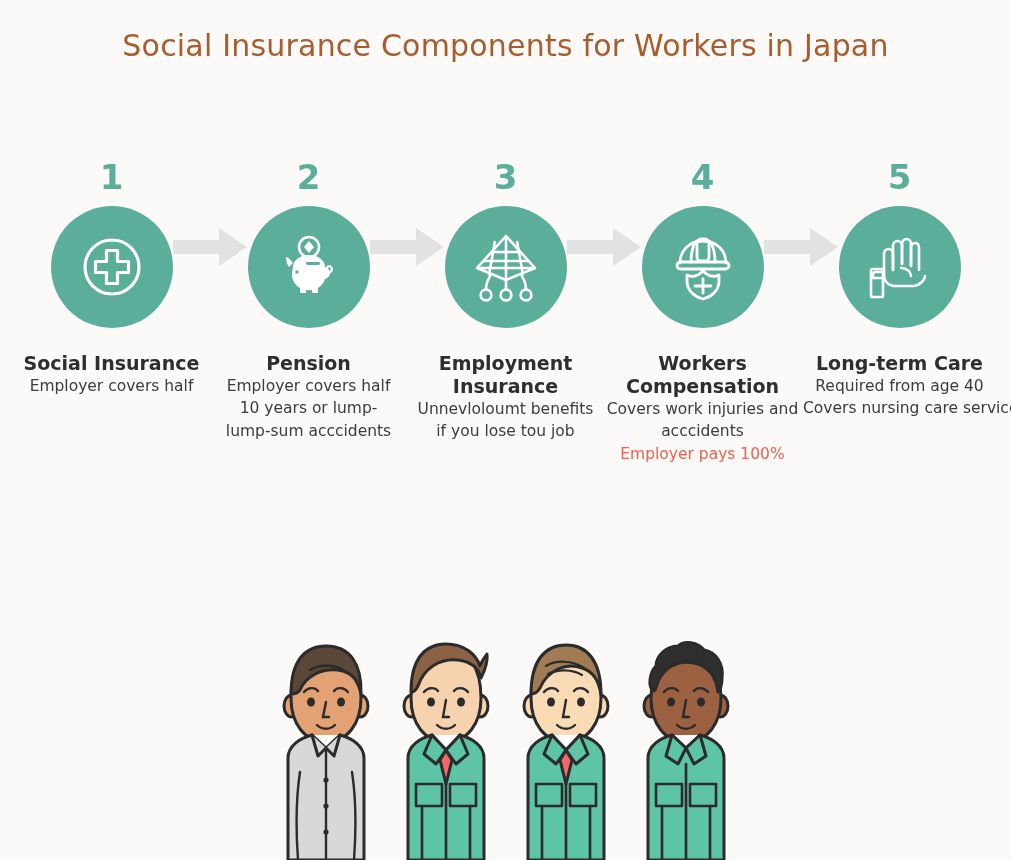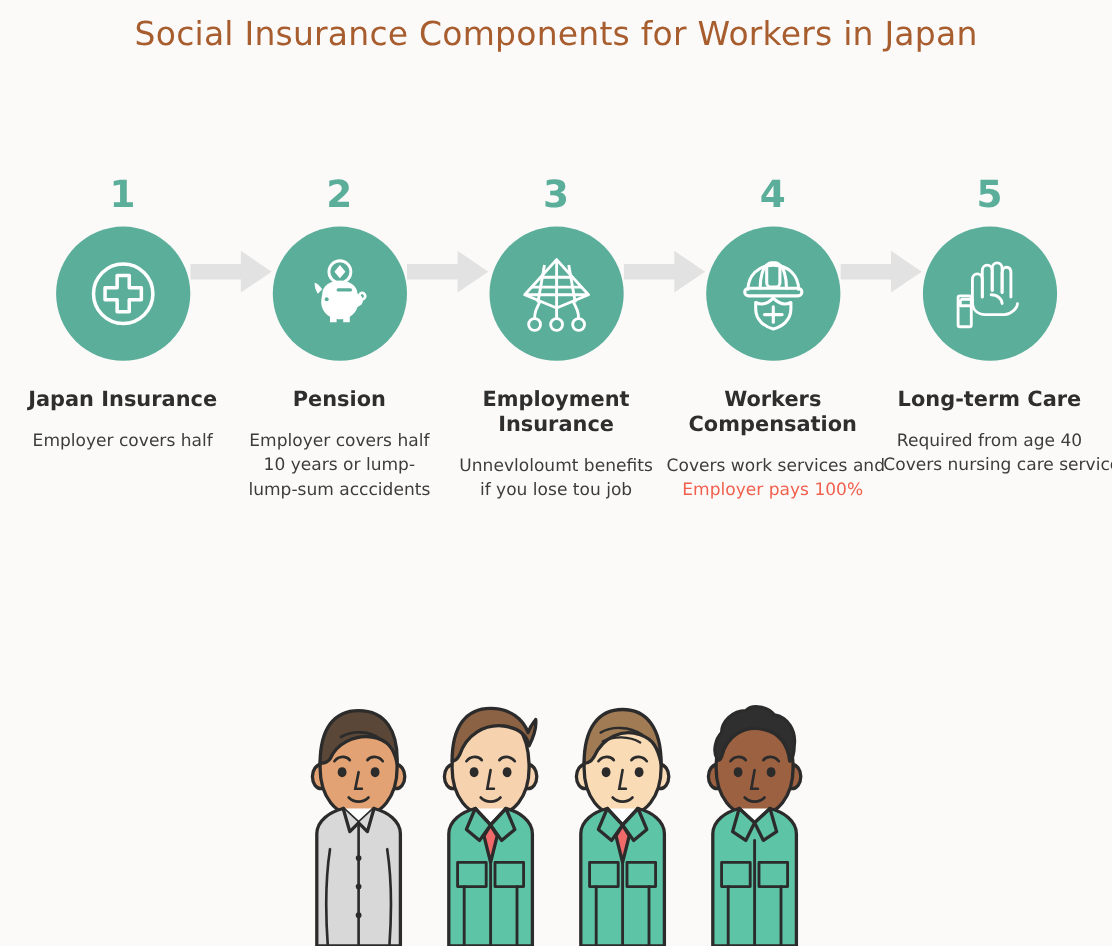--- a/index.html
+++ b/index.html
@@ -18,21 +18,21 @@
   }
 
   
   .title {
     text-align: center;
     color: #a85d2e;
     font-size: 30px;
     font-weight: 400;
     letter-spacing: 0.2px;
     padding-top: 14px;
-    margin: 0;
+    margin: 14px;
   }
 
   
   .steps {
     position: absolute;
     top: 160px;
     left: 0;
     width: 1011px;
     display: flex;
     align-items: flex-start;
@@ -89,21 +89,20 @@
     text-align: center;
     padding: 0 2px;
   }
   .caption-title {
     color: #2e2e2e;
     font-size: 19px;
     font-weight: 700;
     line-height: 1.2;
   }
   .caption-lines {
-    margin-top: 14px;
   }
   .caption-line {
     color: #3c3c3c;
     font-size: 15.5px;
     line-height: 1.45;
     white-space: nowrap;
   }
   .caption-line.highlight {
     color: #f0604d;
     font-weight: 400;
@@ -238,21 +237,21 @@
         </svg>
       </span>
     </div>
   </div>
 
 </div>
 
 <div class="captions">
 
   <div class="caption">
-    <div class="caption-title">Japan Insurance</div>
+    <div class="caption-title">Social Insurance</div>
     <div class="caption-lines">
       <div class="caption-line">Employer covers half</div>
     </div>
   </div>
 
   <div class="caption">
     <div class="caption-title">Pension</div>
     <div class="caption-lines">
       <div class="caption-line">Employer covers half</div>
       <div class="caption-line">10 years or lump-</div>
@@ -264,21 +263,22 @@
     <div class="caption-title">Employment Insurance</div>
     <div class="caption-lines">
       <div class="caption-line">Unnevloloumt benefits</div>
       <div class="caption-line">if you lose tou job</div>
     </div>
   </div>
 
   <div class="caption">
     <div class="caption-title">Workers Compensation</div>
     <div class="caption-lines">
-      <div class="caption-line">Covers work services and</div>
+      <div class="caption-line">Covers work injuries and</div>
+      <div class="caption-line">acccidents</div>
       <div class="caption-line highlight">Employer pays 100%</div>
     </div>
   </div>
 
   <div class="caption">
     <div class="caption-title">Long-term Care</div>
     <div class="caption-lines">
       <div class="caption-line">Required from age 40</div>
       <div class="caption-line">Covers nursing care services</div>
     </div>

